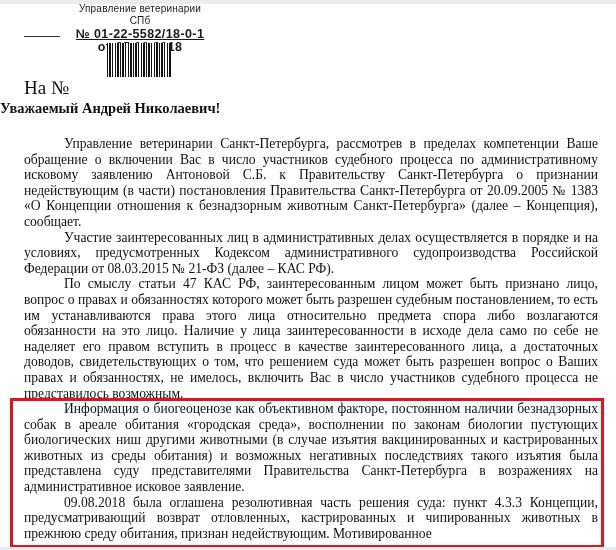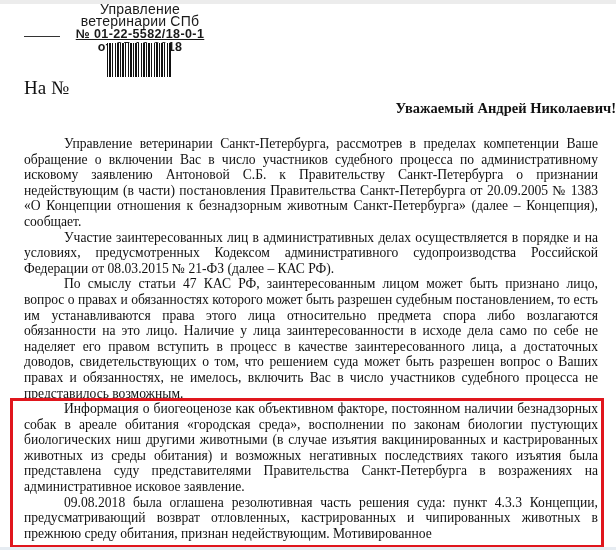--- a/index.html
+++ b/index.html
@@ -6,34 +6,34 @@
   body {
     width: 616px; height: 550px; overflow: hidden; background: #ffffff;
     font-family: "Liberation Serif", "DejaVu Serif", serif; color: #111;
     position: relative;
   }
   .top-shade { position: absolute; left: 0; top: 0; width: 616px; height: 4px; background: #ececec; }
   .stamp {
     position: absolute; left: 70px; top: 3px; width: 140px; text-align: center;
     font-family: "Liberation Sans", "DejaVu Sans", sans-serif; color: #1a1a1a;
   }
-  .stamp .org { font-size: 14px; line-height: 12px; letter-spacing: 0.2px; }
+  .stamp .org { font-size: 10px; line-height: 12px; letter-spacing: 0.2px; }
   .stamp .num { font-size: 12.5px; line-height: 14px; font-weight: bold; letter-spacing: 0.4px; text-decoration: underline; }
   .stamp .date { font-size: 12.5px; line-height: 13px; font-weight: bold; letter-spacing: 0.4px; }
   .barcode {
     position: absolute; left: 107px; top: 43px; width: 64px; height: 34px;
     background: repeating-linear-gradient(90deg,
       #111 0px, #111 1px, #fff 1px, #fff 2px, #111 2px, #111 4px, #fff 4px, #fff 5px,
       #111 5px, #111 6px, #fff 6px, #fff 8px, #111 8px, #111 9px, #fff 9px, #fff 10px,
       #111 10px, #111 12px, #fff 12px, #fff 13px);
   }
   .dash-line { position: absolute; left: 24px; top: 36px; width: 36px; height: 1px; background: #333; }
   .na-no { position: absolute; left: 24px; top: 45px; font-size: 19px; margin-top: 32px; }
   .salutation {
-    position: absolute; left: 0; width: 616px; top: 100px; text-align: right;
+    position: absolute; left: 0; width: 616px; top: 100px; text-align: left;
     font-weight: bold; font-size: 14.5px;
   }
   .body-text {
     position: absolute; left: 24px; top: 124px; width: 574px;
     font-size: 13.6px; line-height: 15.6px; text-align: justify; margin-top: 12px;
   }
   .body-text p { margin: 0; text-indent: 40px; }
   .highlight-box {
     position: absolute; left: 10px; top: 398px; width: 594px; height: 150px;
     border: 3px solid #e0161d; box-sizing: border-box;

